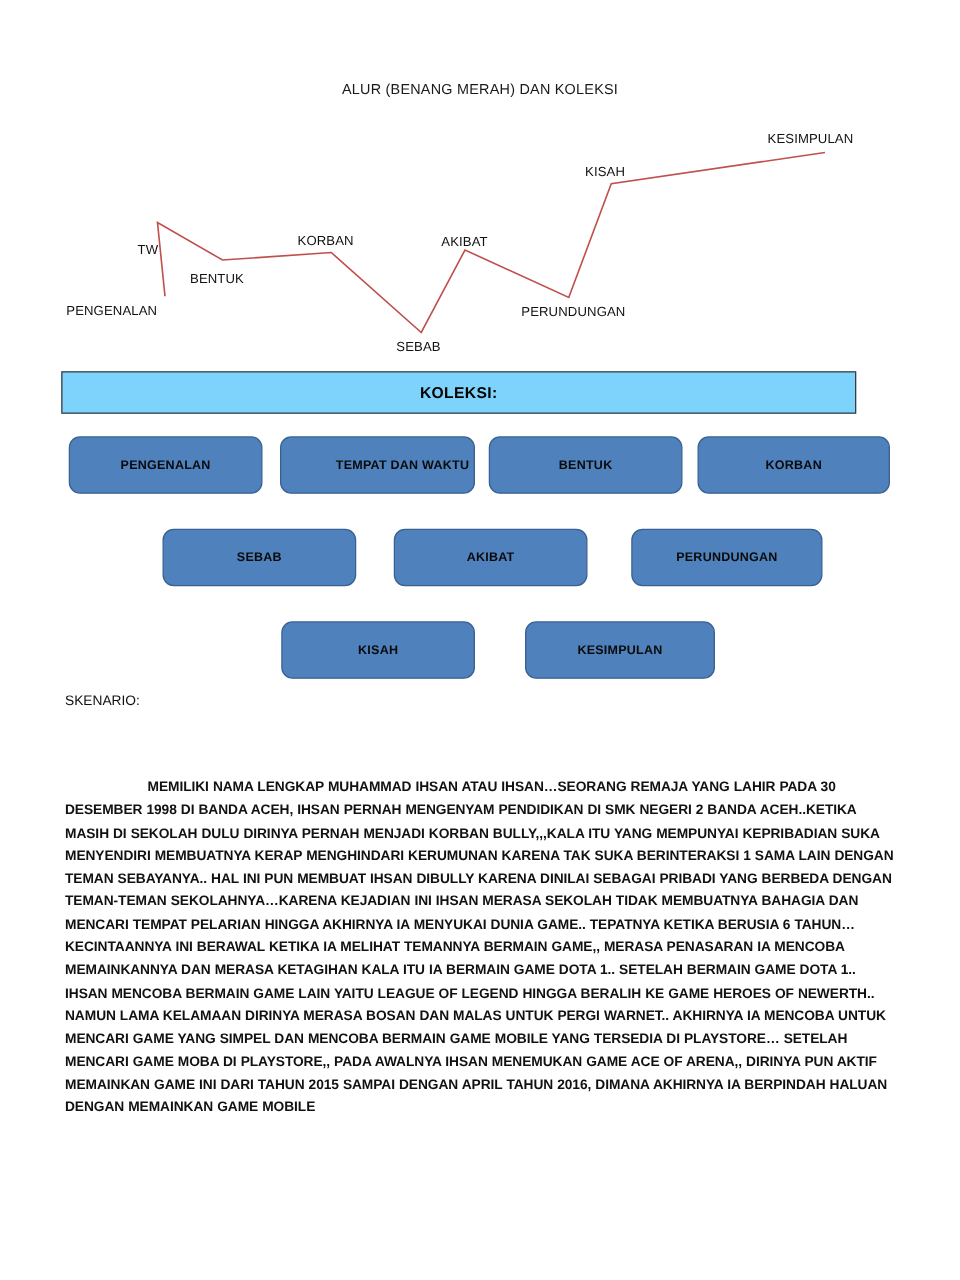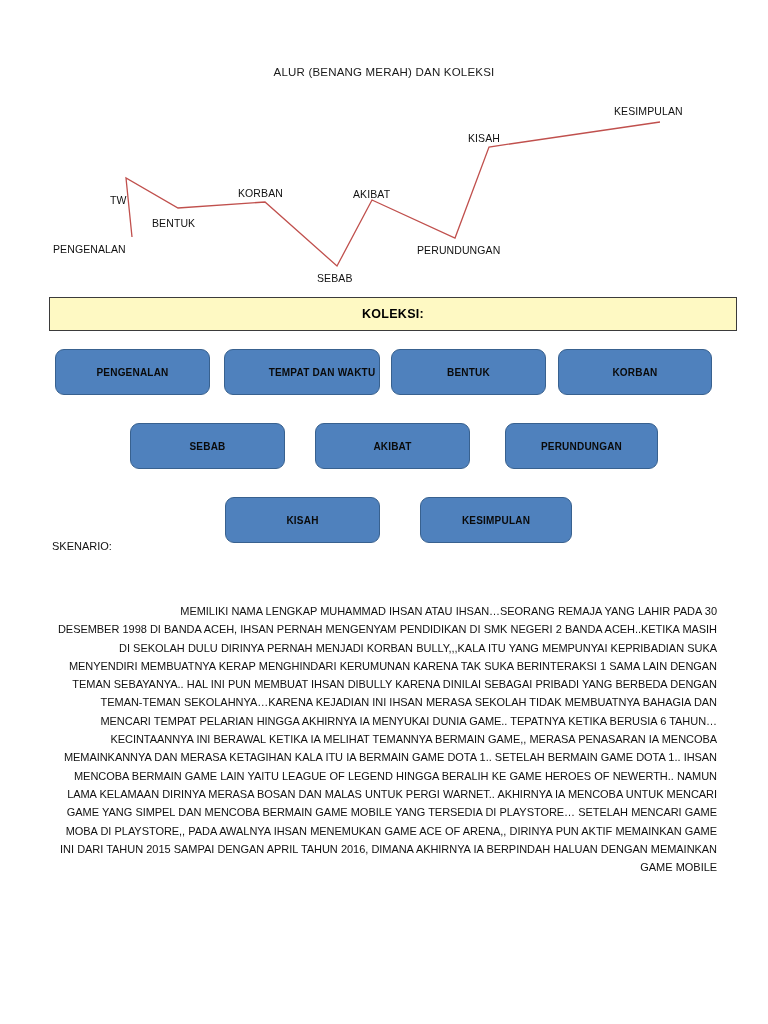--- a/index.html
+++ b/index.html
@@ -52,23 +52,23 @@
     color: #111111;
     white-space: nowrap;
     letter-spacing: 0.1px;
   }
 
   
   #koleksi-banner {
     position: absolute;
     left: 49px;
     top: 297px;
-    width: 688px;
+    width: 636px;
     height: 34px;
-    background: #fef9c3;
+    background: #7dd3fc;
     border: 1px solid #3b3b3b;
     display: flex;
     align-items: center;
     justify-content: center;
     box-sizing: border-box;
   }
   #koleksi-banner .banner-text {
     font-size: 12.5px;
     font-weight: bold;
     color: #000000;
@@ -102,36 +102,37 @@
     font-weight: bold;
     color: #0a0a0a;
     letter-spacing: 0.2px;
     white-space: nowrap;
   }
 
   
   #skenario-heading {
     position: absolute;
     left: 52px;
-    top: 540px;
+    top: 555px;
     font-size: 11px;
     color: #111111;
   }
   #skenario-body {
     position: absolute;
     left: 52px;
-    top: 602px;
+    top: 621px;
     width: 665px;
     font-size: 11px;
     line-height: 18.3px;
     color: #111111;
-    text-align: right;
+    text-align: left;
     text-indent: 66px;
     letter-spacing: -0.05px;
     word-spacing: 0.2px;
+    font-weight: bold;
   }
 </style>
 </head>
 <body>
 
 <div id="doc-title">ALUR (BENANG MERAH) DAN KOLEKSI</div>
 
 <div id="flow-chart">
   <svg viewBox="0 0 768 200">
     <polyline id="flow-polyline" fill="none" stroke="#c0504d" stroke-width="1.3" points="132,147 126,88 178,118 265,112 337,176 372,110 455,148 489,57 660,32"></polyline>

